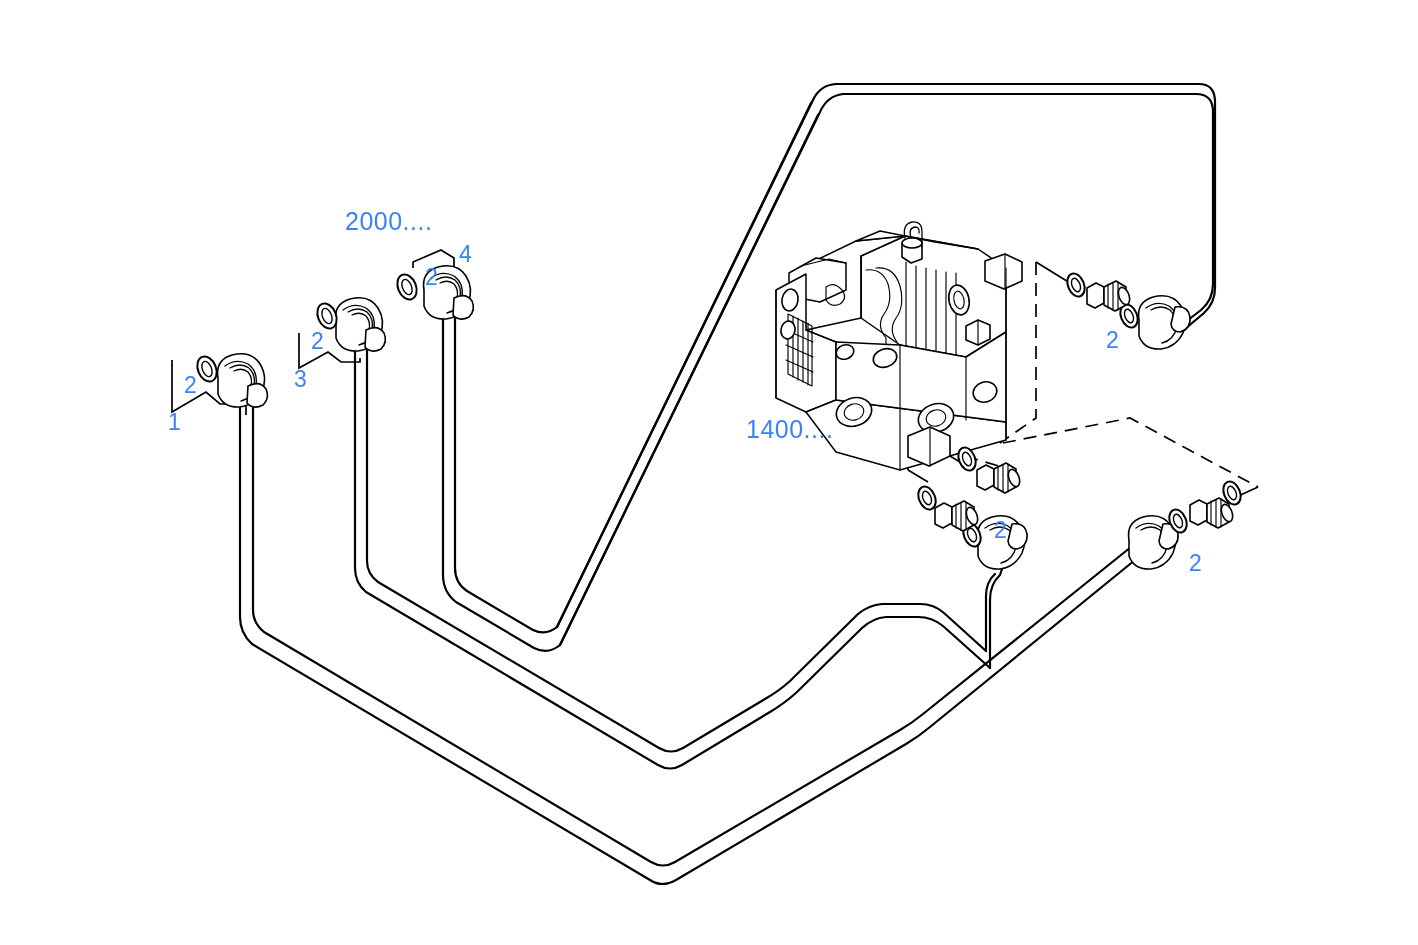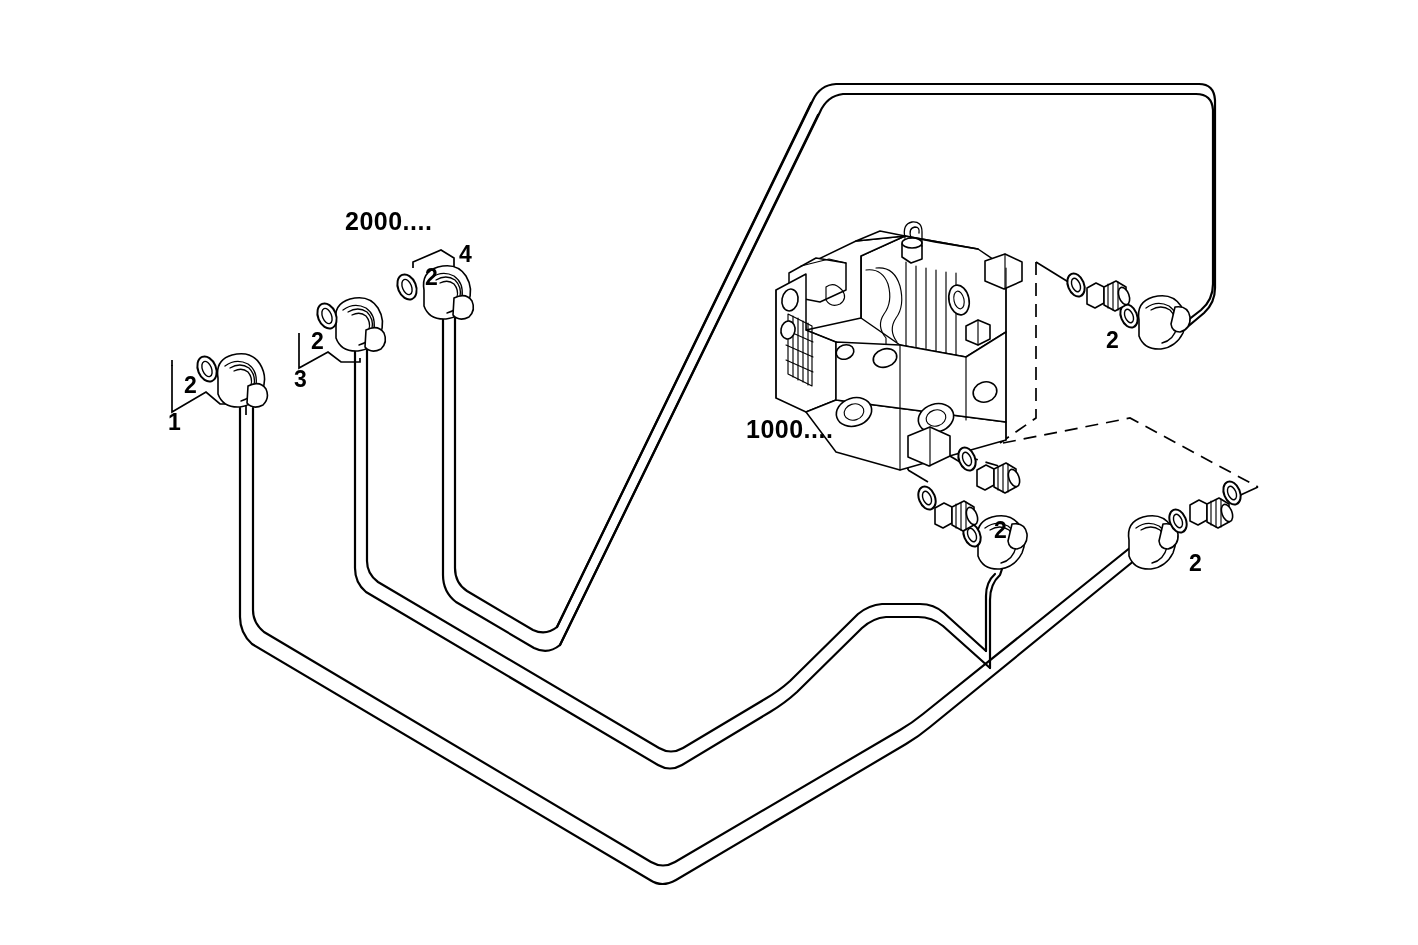--- a/index.html
+++ b/index.html
@@ -31,25 +31,24 @@
   .leader-dash { fill: none; stroke: #000000; stroke-width: 1.7; stroke-dasharray: 13 8; stroke-linecap: butt; }
   .part-line { fill: #ffffff; stroke: #000000; stroke-width: 1.6; stroke-linejoin: round; stroke-linecap: round; }
   .part-line-thin { fill: none; stroke: #000000; stroke-width: 1.3; stroke-linejoin: round; stroke-linecap: round; }
   .pump-face { fill: #ffffff; stroke: #000000; stroke-width: 1.5; stroke-linejoin: round; stroke-linecap: round; }
   .pump-fine { fill: none; stroke: #000000; stroke-width: 1.15; stroke-linejoin: round; stroke-linecap: round; }
   .ring { fill: #ffffff; stroke: #000000; stroke-width: 2.0; }
   .ring-in { fill: #ffffff; stroke: #000000; stroke-width: 1.4; }
   .lbl {
     position: absolute;
     font-family: "Liberation Sans", sans-serif;
-    color: #000000;
+    color: #3b82f6;
     white-space: nowrap;
     line-height: 1;
     user-select: none;
-    font-weight: bold;
   }
   .lbl-group { font-size: 25px; letter-spacing: 0.5px; }
   .lbl-item  { font-size: 23px; }
 </style>
 </head>
 <body>
 
 <div id="diagram-root">
 
   <svg class="sheet" viewBox="0 0 1418 945">
@@ -318,21 +317,21 @@
         <path class="pump-fine" d="M 1211 501 L 1211 525"></path>
         <path class="pump-fine" d="M 1216 500 L 1216 527"></path>
         <path class="pump-fine" d="M 1221 499 L 1221 527"></path>
         <ellipse class="part-line" cx="1227" cy="513" rx="5" ry="9" transform="rotate(-20 1227 513)"></ellipse>
       </g>
     </g>
 
   </svg>
 
   <div class="lbl lbl-group" style="left:345px; top:209px;">2000....</div>
-  <div class="lbl lbl-group" style="left:746px; top:417px;">1000....</div>
+  <div class="lbl lbl-group" style="left:746px; top:417px;">1400....</div>
 
   <div class="lbl lbl-item" style="left:168px; top:411px;">1</div>
   <div class="lbl lbl-item" style="left:184px; top:374px;">2</div>
   <div class="lbl lbl-item" style="left:294px; top:368px;">3</div>
   <div class="lbl lbl-item" style="left:311px; top:330px;">2</div>
   <div class="lbl lbl-item" style="left:459px; top:243px;">4</div>
   <div class="lbl lbl-item" style="left:425px; top:266px;">2</div>
   <div class="lbl lbl-item" style="left:1106px; top:329px;">2</div>
   <div class="lbl lbl-item" style="left:994px; top:519px;">2</div>
   <div class="lbl lbl-item" style="left:1189px; top:552px;">2</div>

